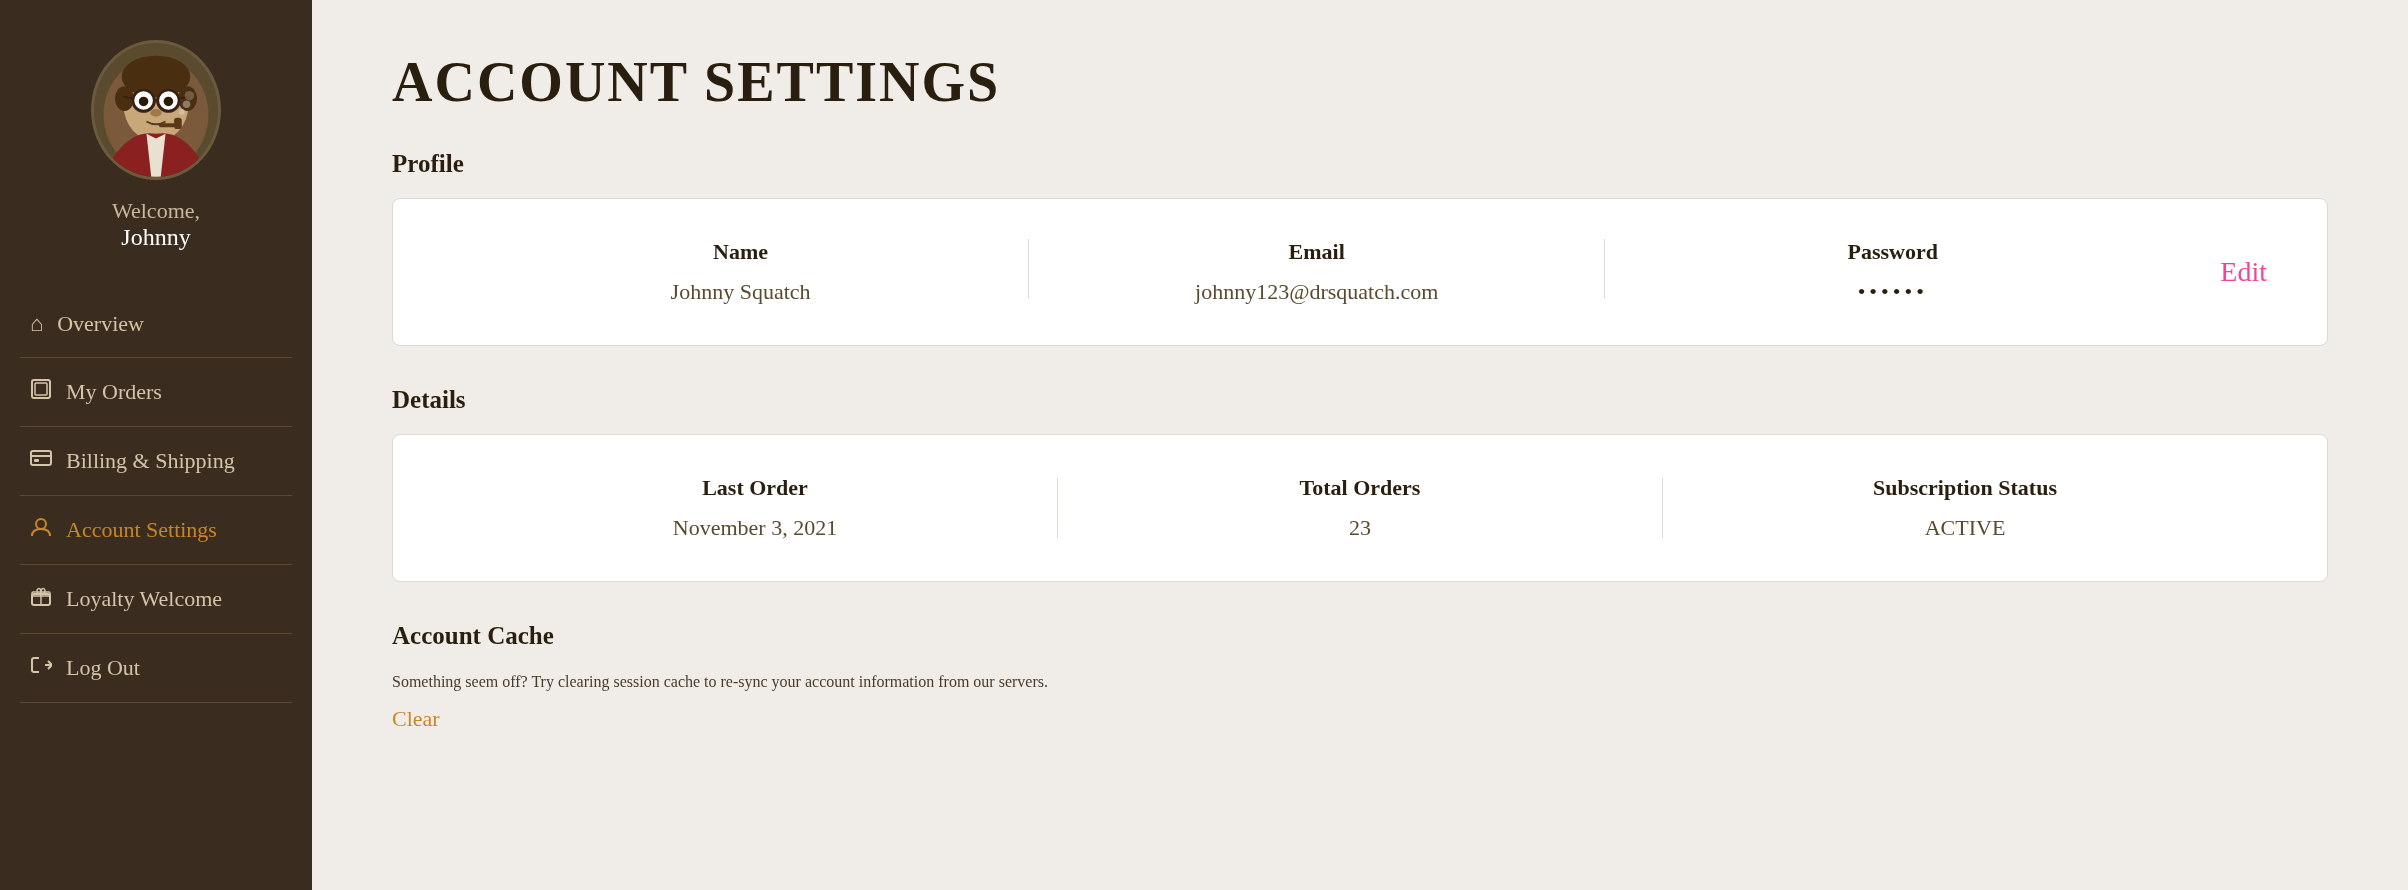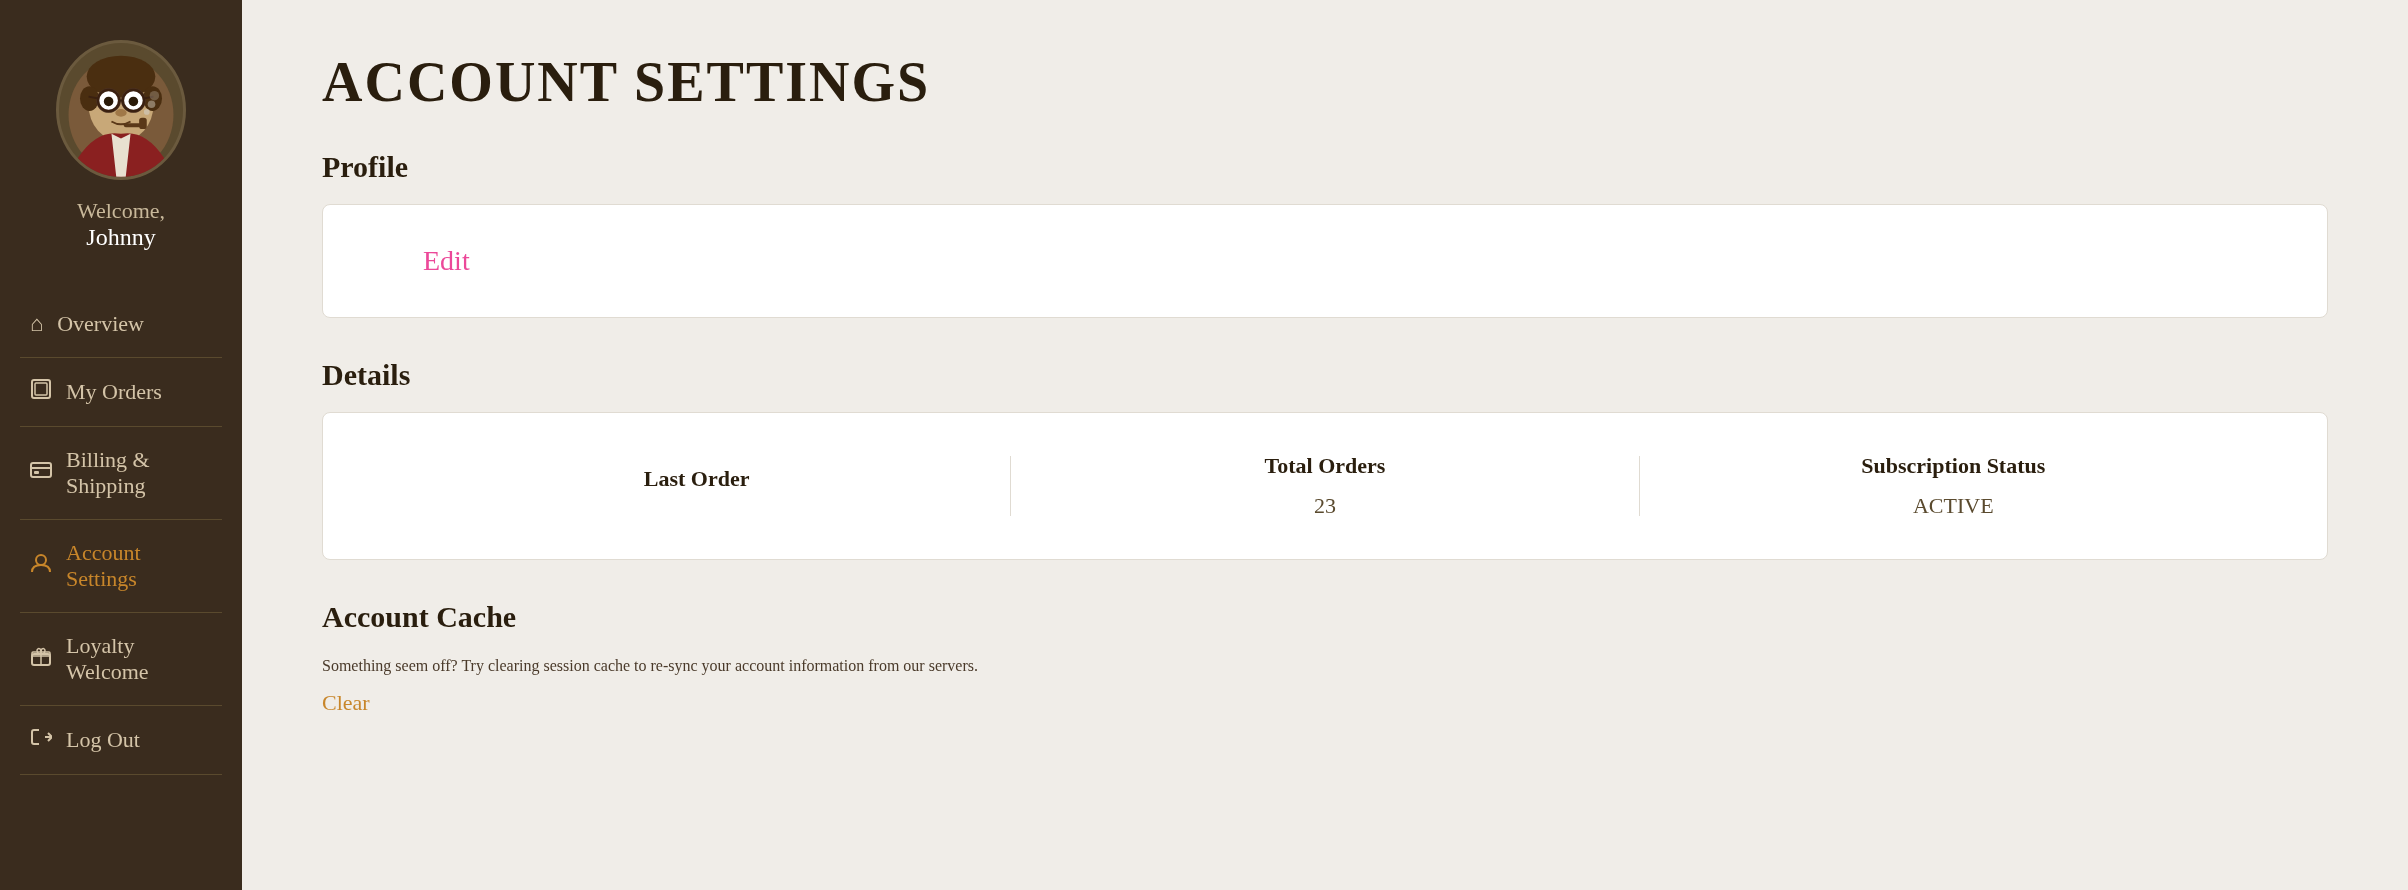--- a/index.html
+++ b/index.html
@@ -11,21 +11,21 @@
     body {
       display: flex;
       width: 2408px;
       min-height: 890px;
       font-family: Georgia, 'Times New Roman', serif;
       background: #f0ede8;
     }
 
     
     .sidebar {
-      width: 242px;
+      width: 312px;
       min-height: 890px;
       background: #3a2c1e;
       display: flex;
       flex-direction: column;
       align-items: center;
       padding-top: 40px;
       flex-shrink: 0;
     }
 
     .avatar-container {
@@ -104,21 +104,21 @@
       font-size: 56px;
       font-weight: bold;
       color: #2a1e0e;
       font-family: Georgia, serif;
       letter-spacing: 2px;
       text-transform: uppercase;
       margin-bottom: 36px;
     }
 
     .section-title {
-      font-size: 30px;
+      font-size: 25px;
       font-weight: bold;
       color: #2a1e0e;
       font-family: Georgia, serif;
       margin-bottom: 20px;
     }
 
     .card {
       background: #ffffff;
       border: 1px solid #e0dbd2;
       border-radius: 8px;
@@ -298,29 +298,46 @@
   </ul>
 </aside>
 
 <main class="main-content">
   <h1 class="page-title">Account Settings</h1>
 
   
   <h2 class="section-title">Profile</h2>
 
   <div class="card">
+    <div class="profile-cols">
+      <div class="card-col">
+        <div class="card-col-label">Name</div>
+        <div class="card-col-value">Johnny Squatch</div>
+      </div>
+      <div class="divider"></div>
+      <div class="card-col">
+        <div class="card-col-label">Email</div>
+        <div class="card-col-value">johnny123@drsquatch.com</div>
+      </div>
+      <div class="divider"></div>
+      <div class="card-col">
+        <div class="card-col-label">Password</div>
+        <div class="card-col-value password">••••••</div>
+      </div>
+    </div>
     <a class="edit-link" href="#">Edit</a>
   </div>
 
   
   <h2 class="section-title">Details</h2>
 
   <div class="card">
     <div class="card-col">
       <div class="card-col-label">Last Order</div>
+      <div class="card-col-value">November 3, 2021</div>
     </div>
     <div class="divider"></div>
     <div class="card-col">
       <div class="card-col-label">Total Orders</div>
       <div class="card-col-value">23</div>
     </div>
     <div class="divider"></div>
     <div class="card-col">
       <div class="card-col-label">Subscription Status</div>
       <div class="card-col-value">ACTIVE</div>

